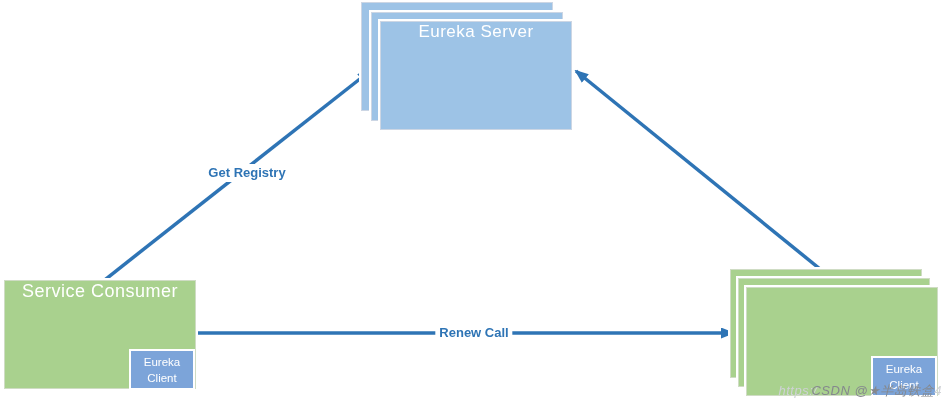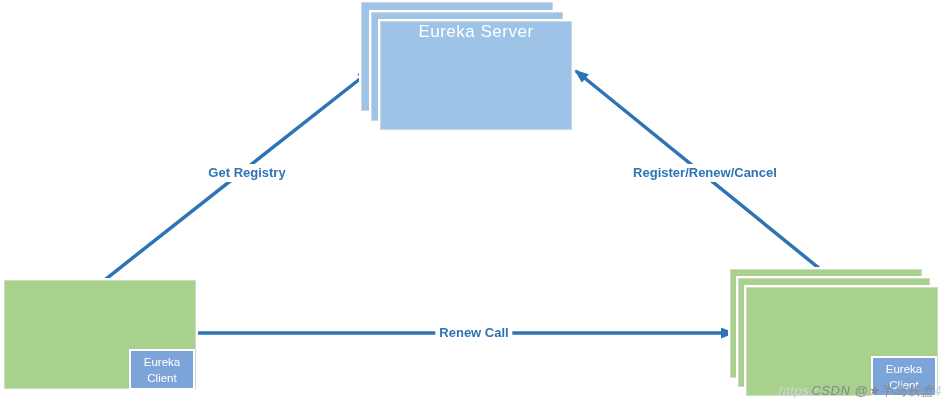--- a/index.html
+++ b/index.html
@@ -118,31 +118,31 @@
         <path class="ah" d="M0,0 L14,5.5 L0,11 Z"></path>
       </marker>
     </defs>
     <line x1="102" y1="282" x2="370" y2="71" marker-end="url(#ah)"></line>
     <line x1="836" y1="282" x2="576" y2="71" marker-end="url(#ah)"></line>
     <line x1="197" y1="333" x2="733" y2="333" marker-end="url(#ah)"></line>
   </svg>
 
   <div class="edge-label" style="left:247px; top:173px;">Get Registry</div>
 
-  <div class="edge-label" style="left:705px; top:173px;">Register/Renew/Cancel</div>
 
   <div class="edge-label" style="left:474px; top:333px;">Renew Call</div>
 
   <div class="box blue stack-layer" id="server-back"></div>
   <div class="box blue stack-layer" id="server-mid"></div>
   <div class="box blue stack-layer" id="server-front">
     <span class="node-label">Eureka Server</span>
   </div>
 
   <div class="box green" id="consumer">
+    <span class="node-label">Service Consumer</span>
     <div class="badge">
       <span>Eureka</span>
       <span>Client</span>
     </div>
   </div>
 
   <div class="box green stack-layer" id="provider-back"></div>
   <div class="box green stack-layer" id="provider-mid"></div>
   <div class="box green stack-layer" id="provider-front">
     <div class="badge">

